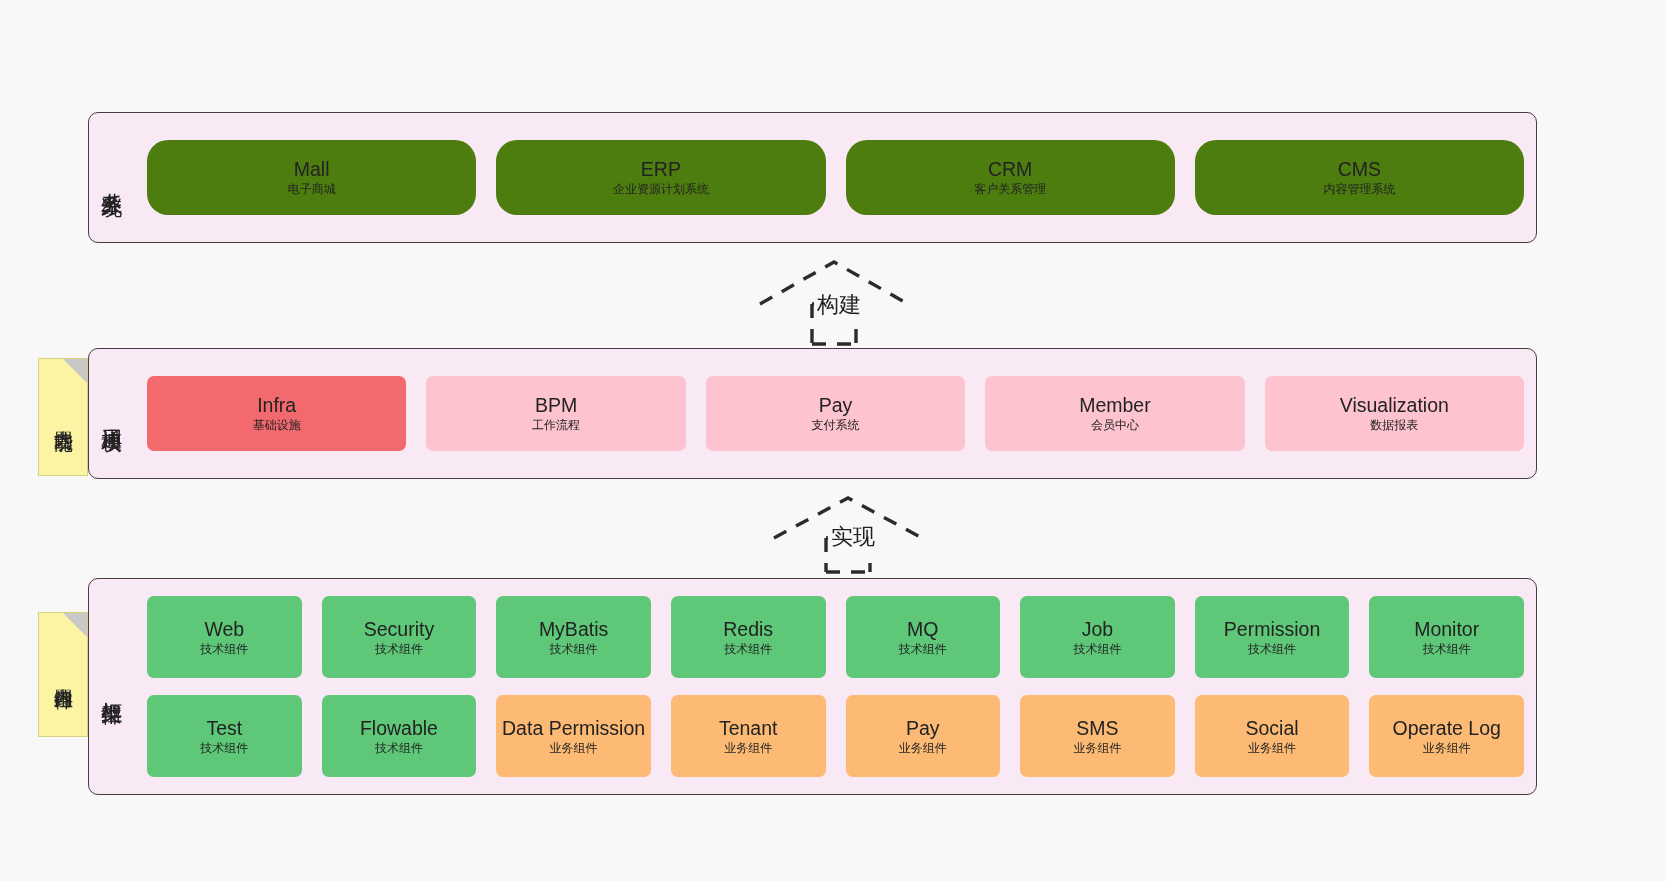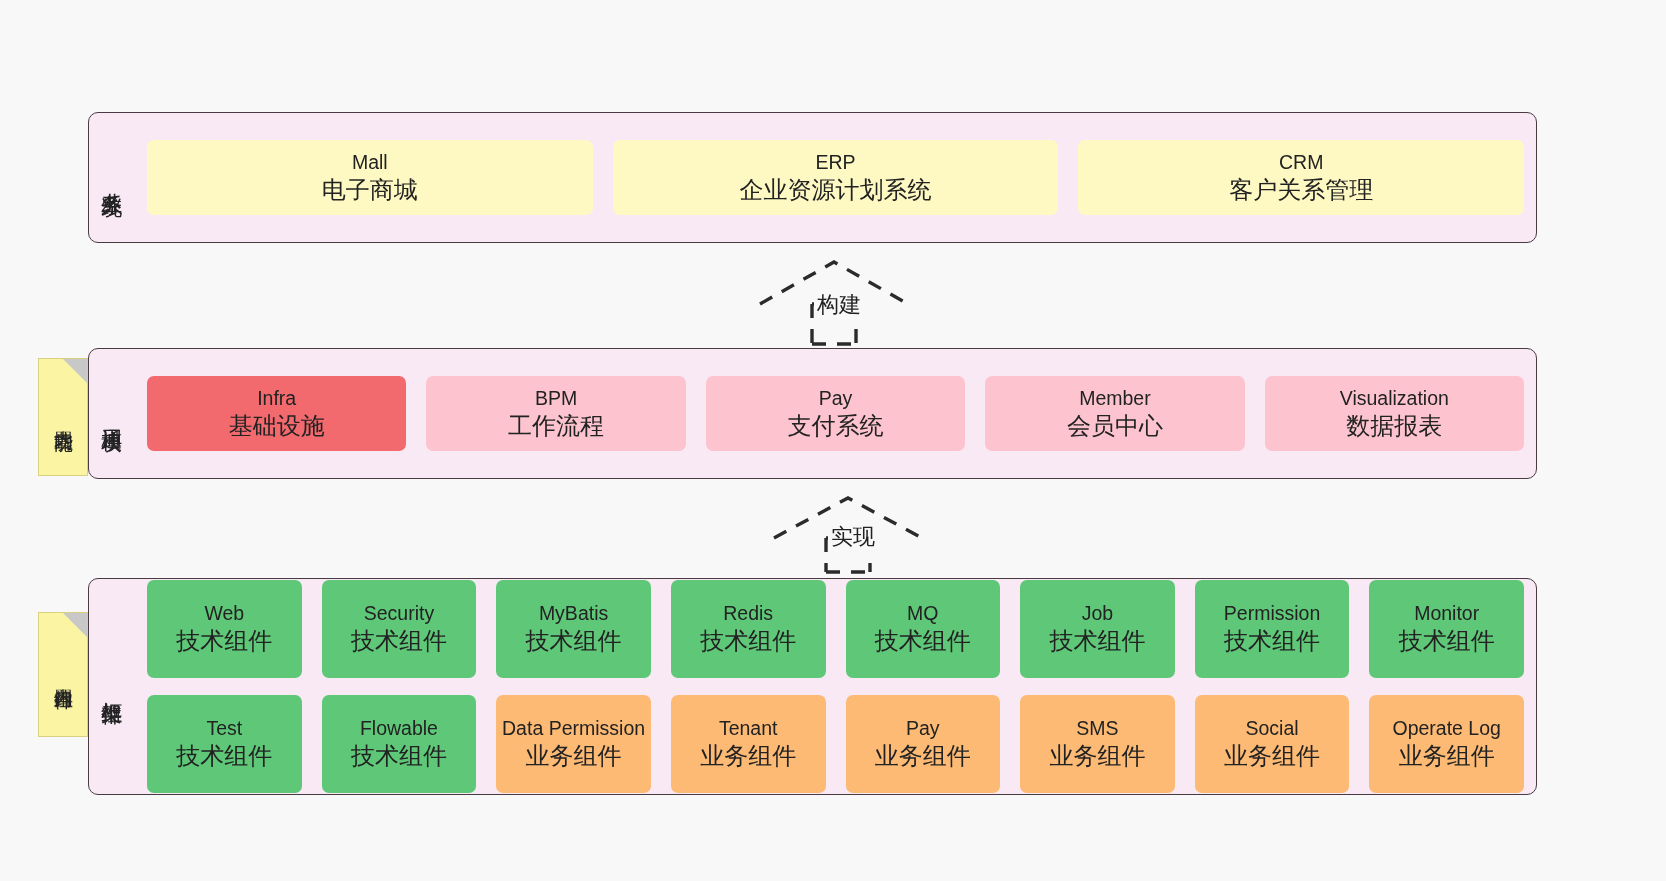--- a/index.html
+++ b/index.html
@@ -53,37 +53,37 @@
     display: flex;
     flex-direction: column;
     align-items: center;
     justify-content: center;
     text-align: center;
     color: #222;
     line-height: 1.22;
     padding: 6px 4px;
   }
   .cell .en { font-size: 19.5px; }
-  .cell .cn { font-size: 24px; }
-
-  .c-blue       { background: #fef9c3; }
+  .cell .cn { font-size: 12px; }
+
+  .c-blue       { background: #4d7c0f; border-radius: 21px; }
   .c-red        { background: #f2696e; }
   .c-pinklight  { background: #fdc4cf; }
   .c-green      { background: #5ec878; }
   .c-greenlight { background: #fdba74; }
 
   
   #layer-business { left: 88px;  top: 112px; width: 1449px; height: 131px; }
   #layer-business .row { height: 75px; }
 
   #layer-common   { left: 88px;  top: 348px; width: 1449px; height: 131px; }
   #layer-common .row { height: 75px; }
 
   #layer-framework{ left: 88px;  top: 578px; width: 1449px; height: 217px; }
-  #layer-framework .row { height: 98px; }
+  #layer-framework .row { height: 82px; }
   #layer-framework .layer-body { gap: 17px; }
 
   
   .sticky {
     position: absolute;
     background: #fbf5a3;
     border: 1px solid #d8d181;
     display: flex;
     align-items: center;
     justify-content: center;
@@ -134,20 +134,24 @@
           <span class="en">Mall</span>
           <span class="cn">电子商城</span>
         </div>
         <div class="cell c-blue">
           <span class="en">ERP</span>
           <span class="cn">企业资源计划系统</span>
         </div>
         <div class="cell c-blue">
           <span class="en">CRM</span>
           <span class="cn">客户关系管理</span>
+        </div>
+        <div class="cell c-blue">
+          <span class="en">CMS</span>
+          <span class="cn">内容管理系统</span>
         </div>
       </div>
     </div>
   </div>
 
   <div class="arrow" id="arrow-build">
     <svg width="160" height="86" viewBox="0 0 160 86">
       <polyline points="6,46 80,4 154,46" fill="none" stroke="#2b2b2b" stroke-width="3.4" stroke-dasharray="14,11" stroke-linecap="butt"></polyline>
       <polyline points="58,46 58,86" fill="none" stroke="#2b2b2b" stroke-width="3.4" stroke-dasharray="14,11"></polyline>
       <polyline points="102,46 102,86" fill="none" stroke="#2b2b2b" stroke-width="3.4" stroke-dasharray="14,11"></polyline>

